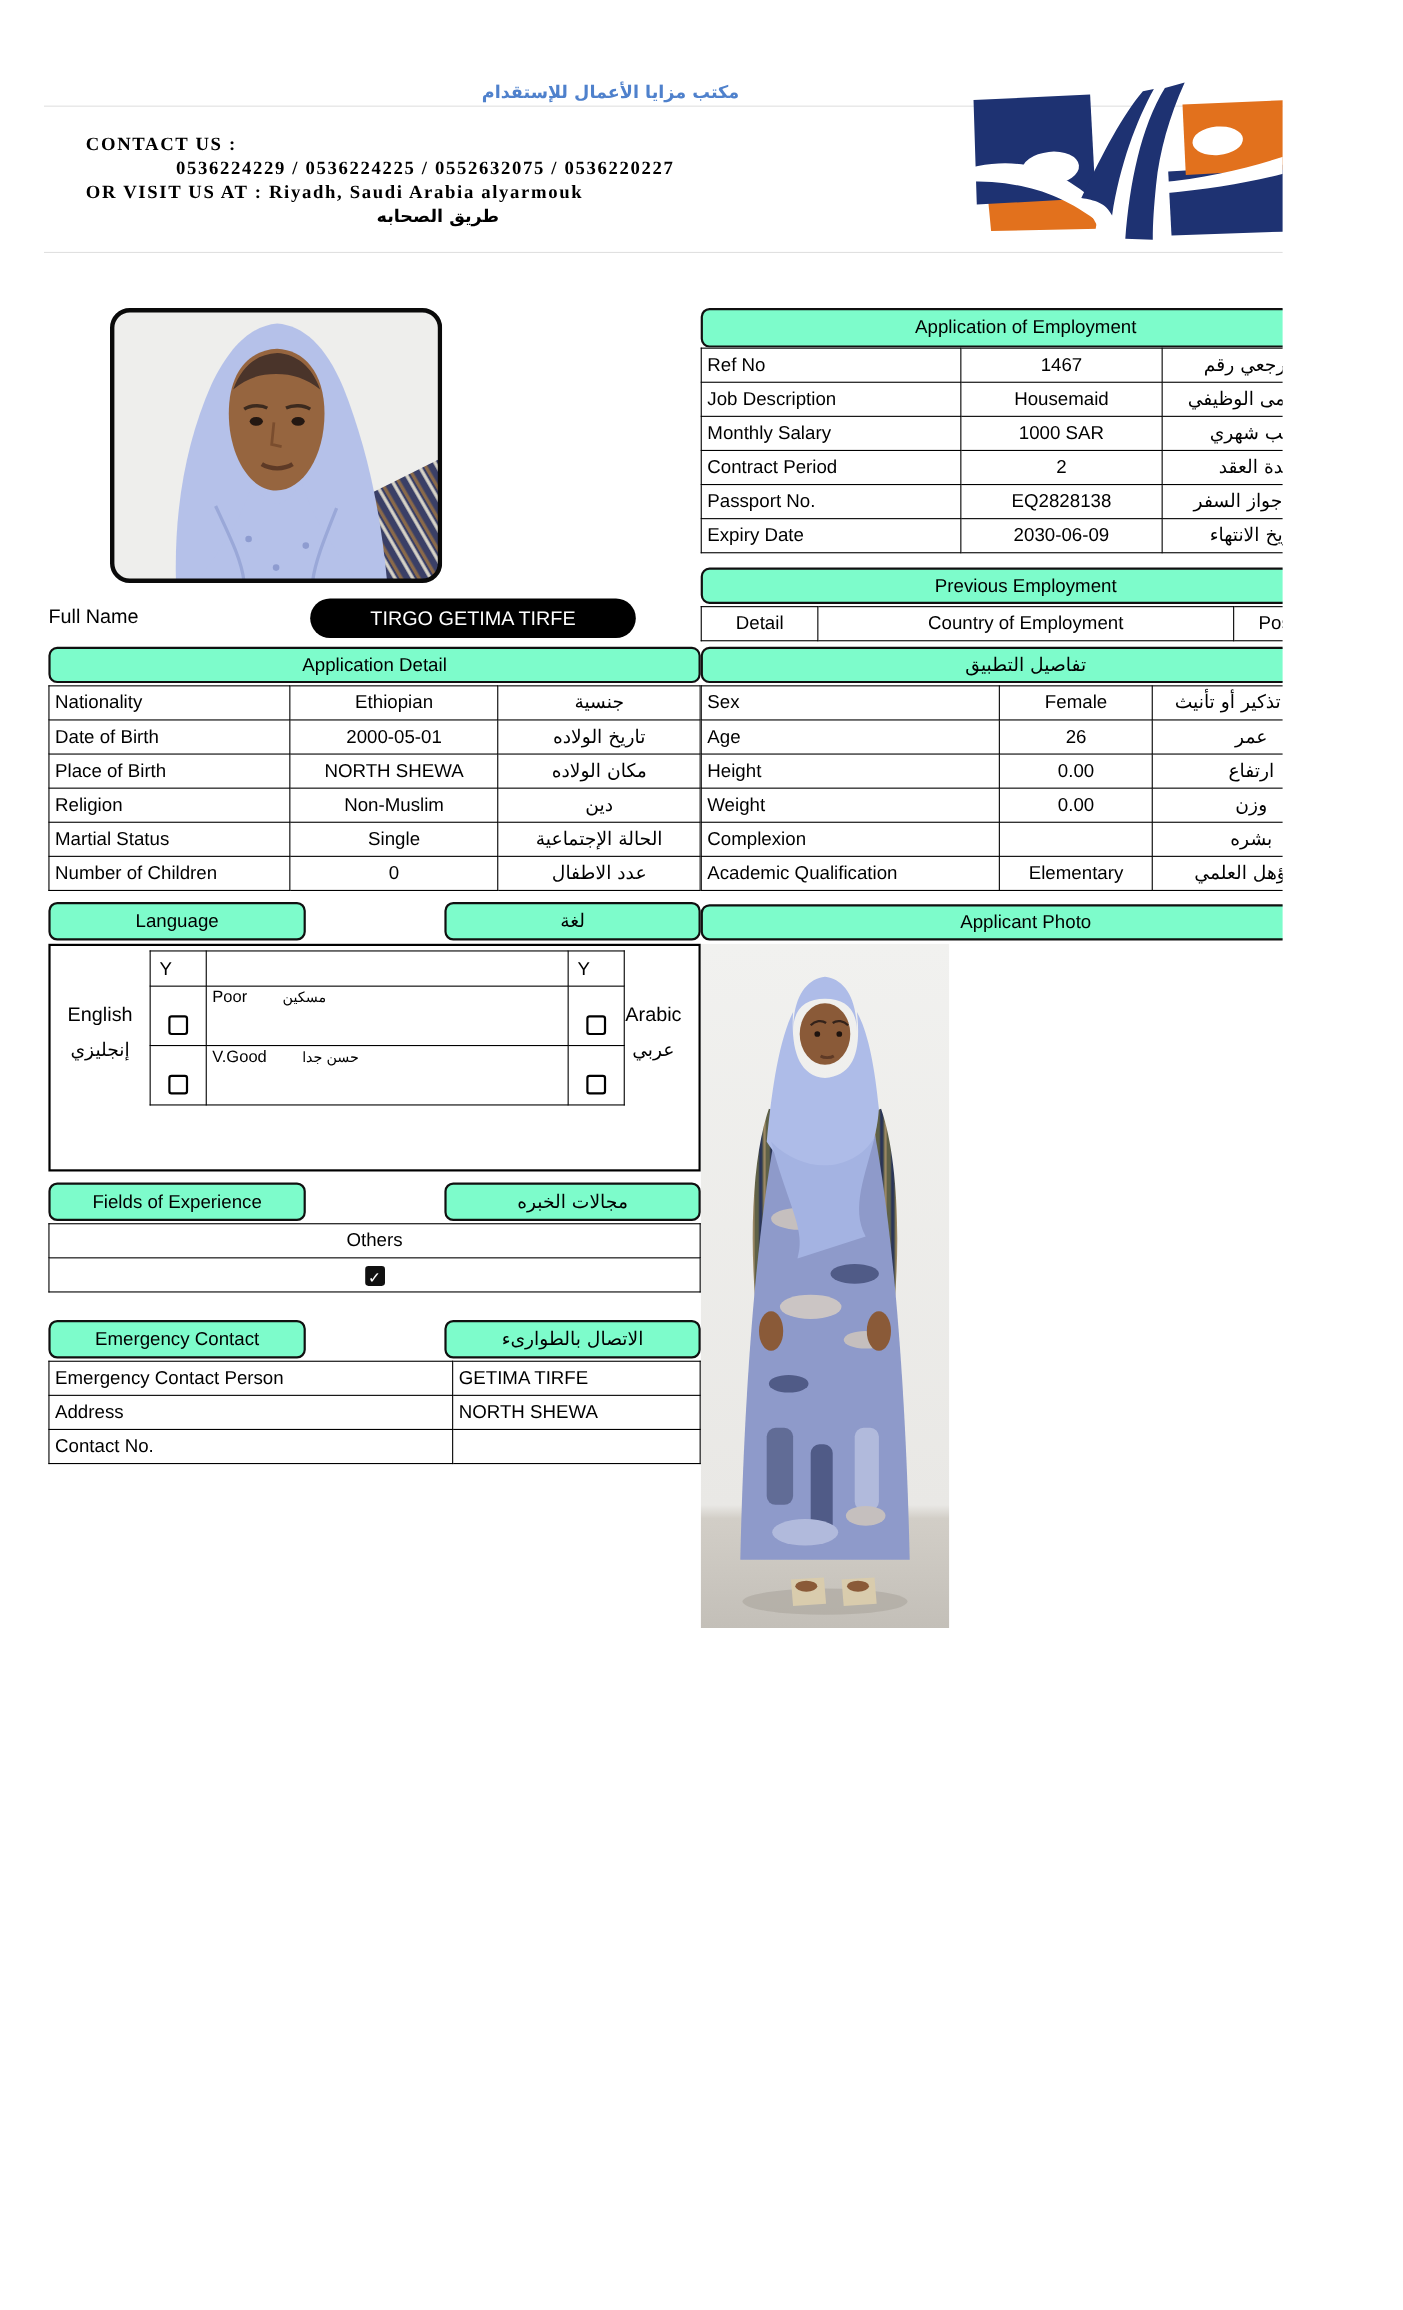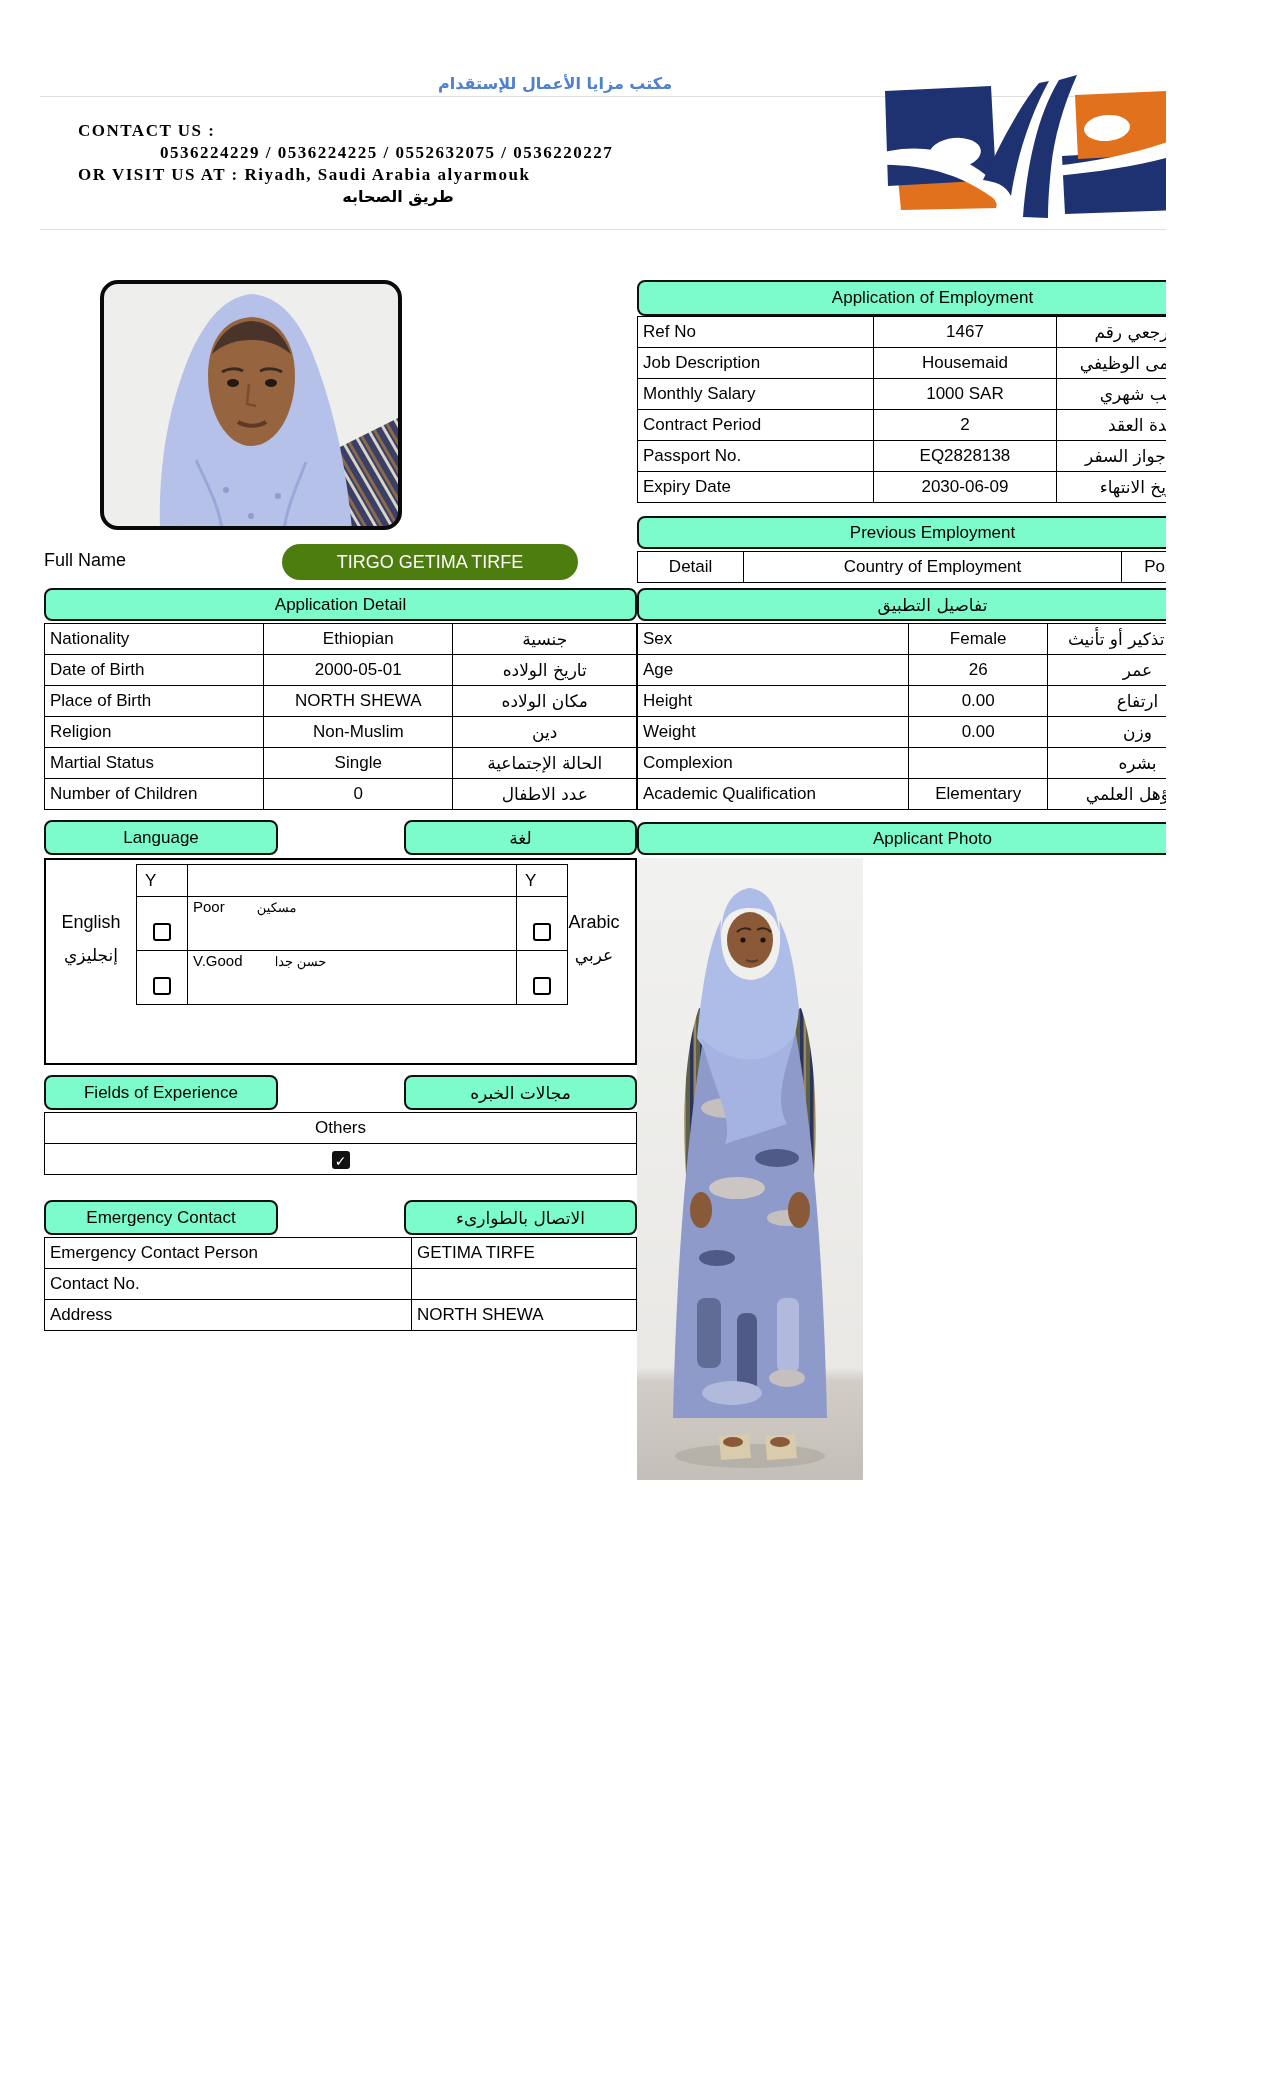--- a/index.html
+++ b/index.html
@@ -28,21 +28,21 @@
   table.doc{position:absolute;border-collapse:collapse;table-layout:fixed;background:#fff;}
   table.doc td{border:1.5px solid #000;font-size:17px;padding:0 5px;height:31px;
                overflow:hidden;white-space:nowrap;box-sizing:border-box;}
   td.lbl{text-align:left;}
   td.val{text-align:center;}
   td.arc{text-align:center;font-family:"DejaVu Sans",sans-serif;direction:rtl;}
   td.ctr{text-align:center;}
 
   
   .fullname-label{position:absolute;left:44px;top:550px;font-size:18px;}
-  .name-pill{position:absolute;left:282px;top:544px;width:296px;height:36px;background:#4d7c0f;
+  .name-pill{position:absolute;left:282px;top:544px;width:296px;height:36px;background:#000000;
              border-radius:18px;color:#fff;display:flex;align-items:center;justify-content:center;
              font-size:18px;}
 
   
   .headshot{position:absolute;left:100px;top:280px;}
   .bodyshot{position:absolute;left:637px;top:858px;}
 
   
   .langbox{position:absolute;left:44px;top:858px;width:593px;height:207px;border:2px solid #000;
            box-sizing:border-box;background:#fff;}
@@ -412,23 +412,23 @@
     <colgroup>
         <col style="width:62%">
         <col style="width:38%">
       </colgroup>
     <tbody>
         <tr>
       <td class="lbl">Emergency Contact Person</td>
       <td class="lbl">GETIMA TIRFE</td>
     </tr>
     <tr>
+      <td class="lbl">Address</td>
+      <td class="lbl">NORTH SHEWA</td>
+    </tr>
+    <tr>
       <td class="lbl">Contact No.</td>
       <td class="lbl"></td>
     </tr>
-    <tr>
-      <td class="lbl">Address</td>
-      <td class="lbl">NORTH SHEWA</td>
-    </tr>
   </tbody>
     </table>
 
 </div>
 
 </body></html>

